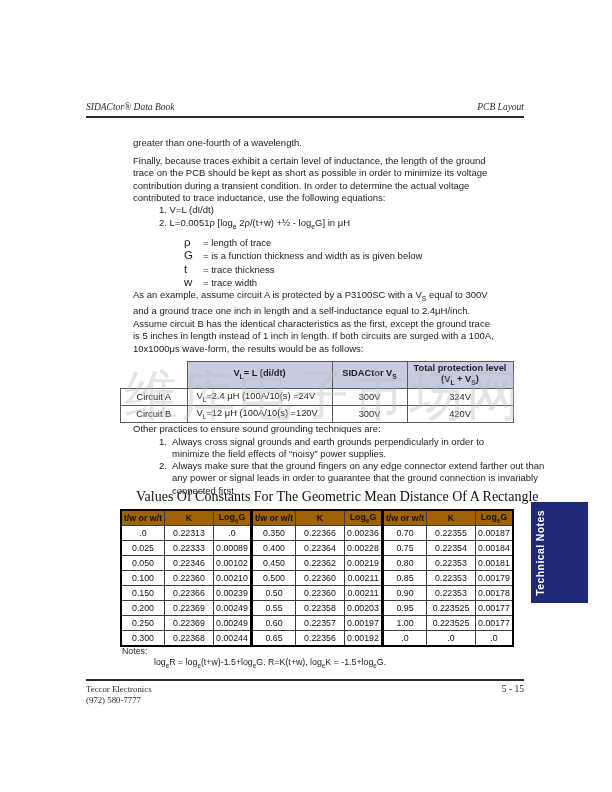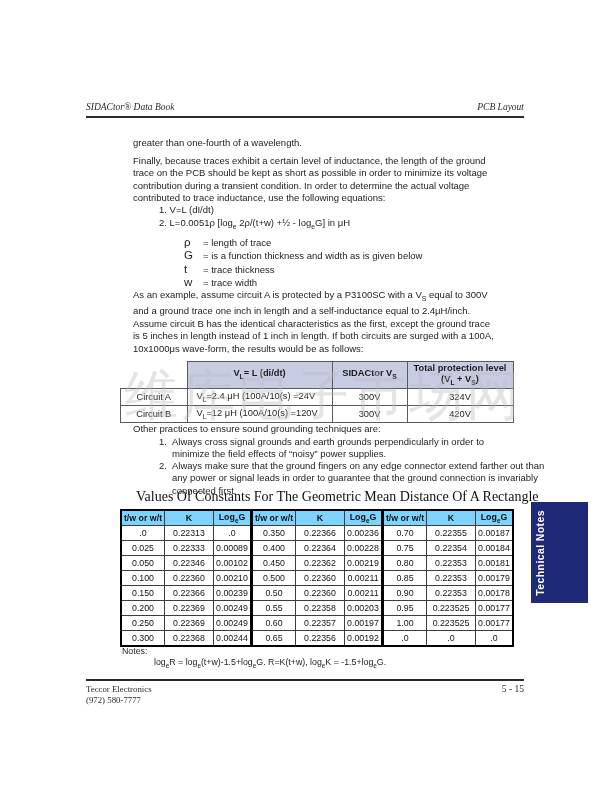--- a/index.html
+++ b/index.html
@@ -41,21 +41,21 @@
   .t1 th,.t1 td{border:1px solid #5a5a5a;text-align:center;padding:0;}
   .t1 th{background:#c8cce2;font-weight:bold;height:26px;line-height:11px;}
   .t1 th.blank{border:none;background:transparent;}
   .t1 td{height:16px;background:#fff;}
   .t1 td.formula{text-align:left;padding-left:9px;}
   .c-lab{width:66px;} .c-for{width:144px;} .c-vs{width:74px;} .c-tot{width:105px;}
   
   .t2{position:absolute;left:120px;top:509px;border-collapse:collapse;font-size:8.8px;color:#111;
       border:2px solid #000;}
   .t2 th,.t2 td{border:1px solid #3c3c3c;text-align:center;padding:0;height:14px;}
-  .t2 th{font-weight:bold;background:#7dd3fc;}
+  .t2 th{font-weight:bold;background:#a16207;}
   .t2 .gsep{border-left:3px solid #000;}
   .w1{width:42px;} .w2{width:48px;} .w3{width:36px;}
   
   .notes-label{position:absolute;left:122px;top:646px;font-size:8.8px;}
   .notes-l1{position:absolute;left:154px;top:646px;font-size:8.8px;white-space:nowrap;}
   .notes-l2{position:absolute;left:154px;top:657px;font-size:8.8px;white-space:nowrap;}
   
   .side-tab{position:absolute;left:531px;top:502px;width:57px;height:101px;background:#1e2a78;
             display:flex;align-items:center;justify-content:flex-start;}
   .side-tab span{writing-mode:vertical-rl;transform:rotate(180deg);color:#ffffff;

